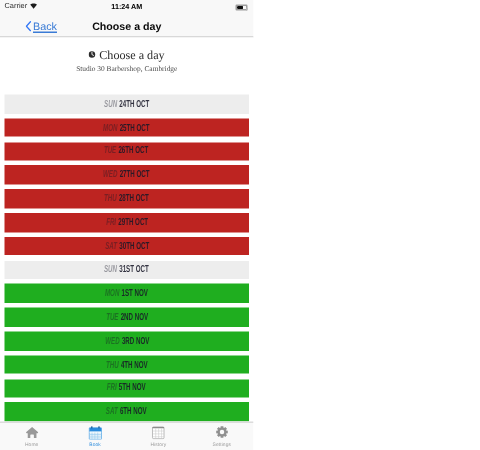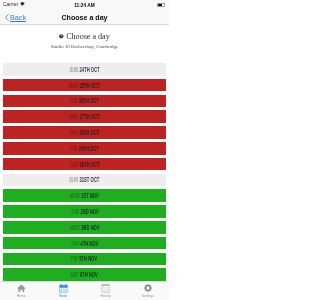--- a/index.html
+++ b/index.html
@@ -26,21 +26,21 @@
   .batt { width: 7.6px; height: 4px; border: 0.35px solid #9d9d9d; border-radius: 0.8px; position: relative; }
   .batt::after { content: ""; position: absolute; right: -1.4px; top: 1px; width: 1px; height: 1.9px; background: #b4b4b4; border-radius: 0 0.4px 0.4px 0; }
   .batt-fill { position: absolute; left: -0.1px; top: -0.1px; bottom: -0.1px; width: 4.1px; background: #0e0e0e; border-radius: 0.8px 0.3px 0.3px 0.8px; }
 
   
   .navbar {
     position: absolute; top: 10px; left: 0; width: 169px; height: 15px;
     background: #f8f8f8; border-bottom: 0.5px solid #d8d8d8;
   }
   .nav-back {
-    position: absolute; left: 5px; top: 0; height: 15px;
+    position: absolute; left: 17px; top: 0; height: 15px;
     display: flex; align-items: center; gap: 1px;
     color: #3a7bd5; font-size: 7.2px; text-decoration: underline;
   }
   .nav-title {
     position: absolute; left: 0; width: 169px; top: 0; height: 15px;
     display: flex; align-items: center; justify-content: center;
     font-size: 7.1px; font-weight: bold; color: #0a0a0a;
   }
 
   

